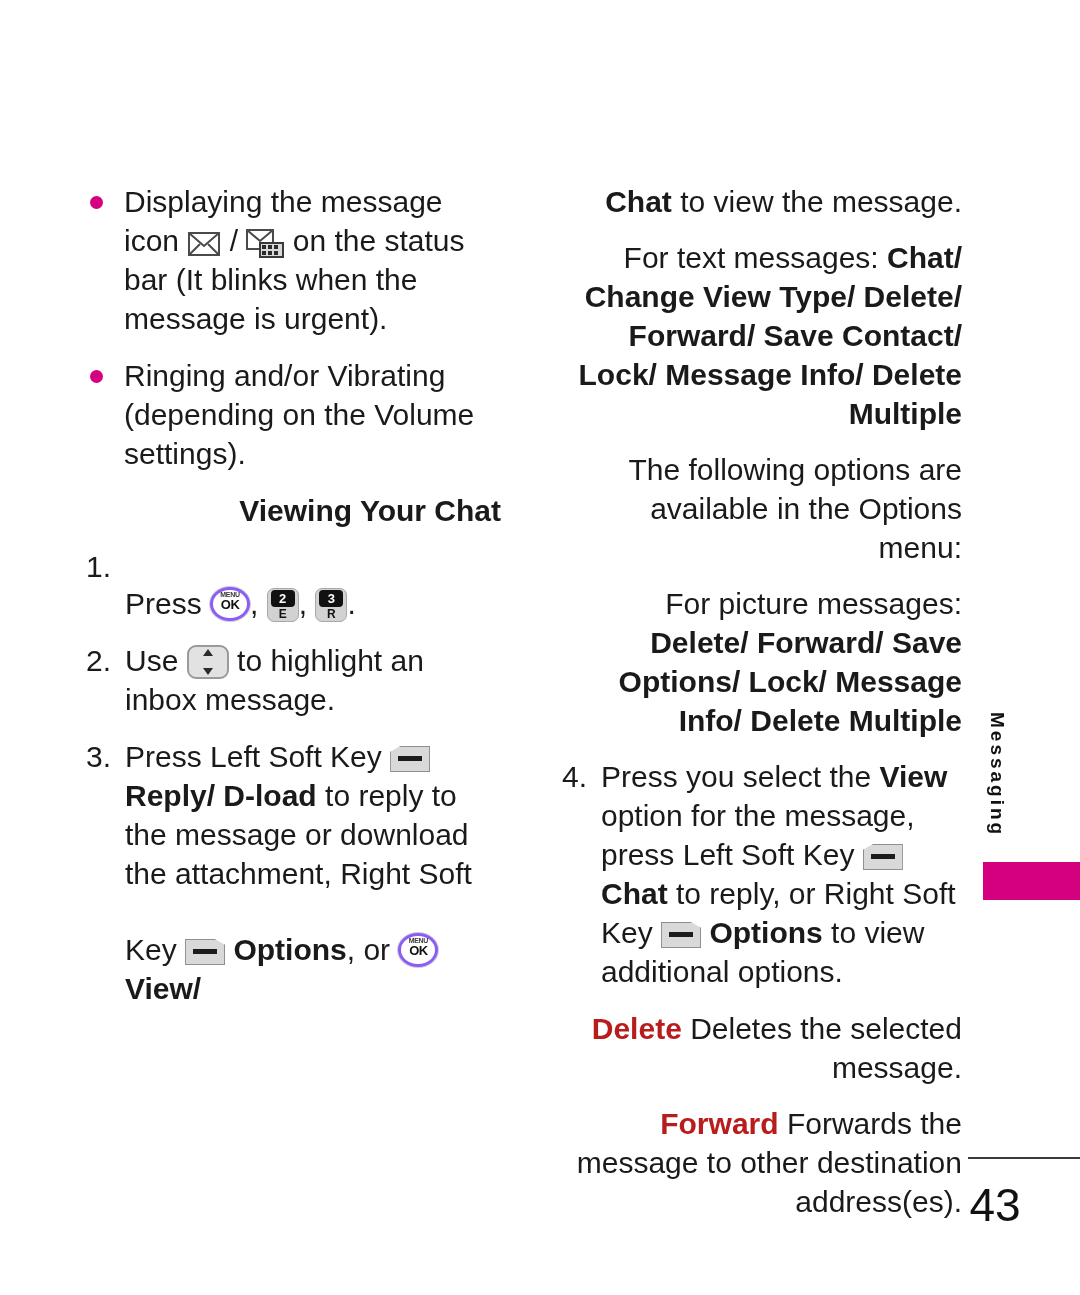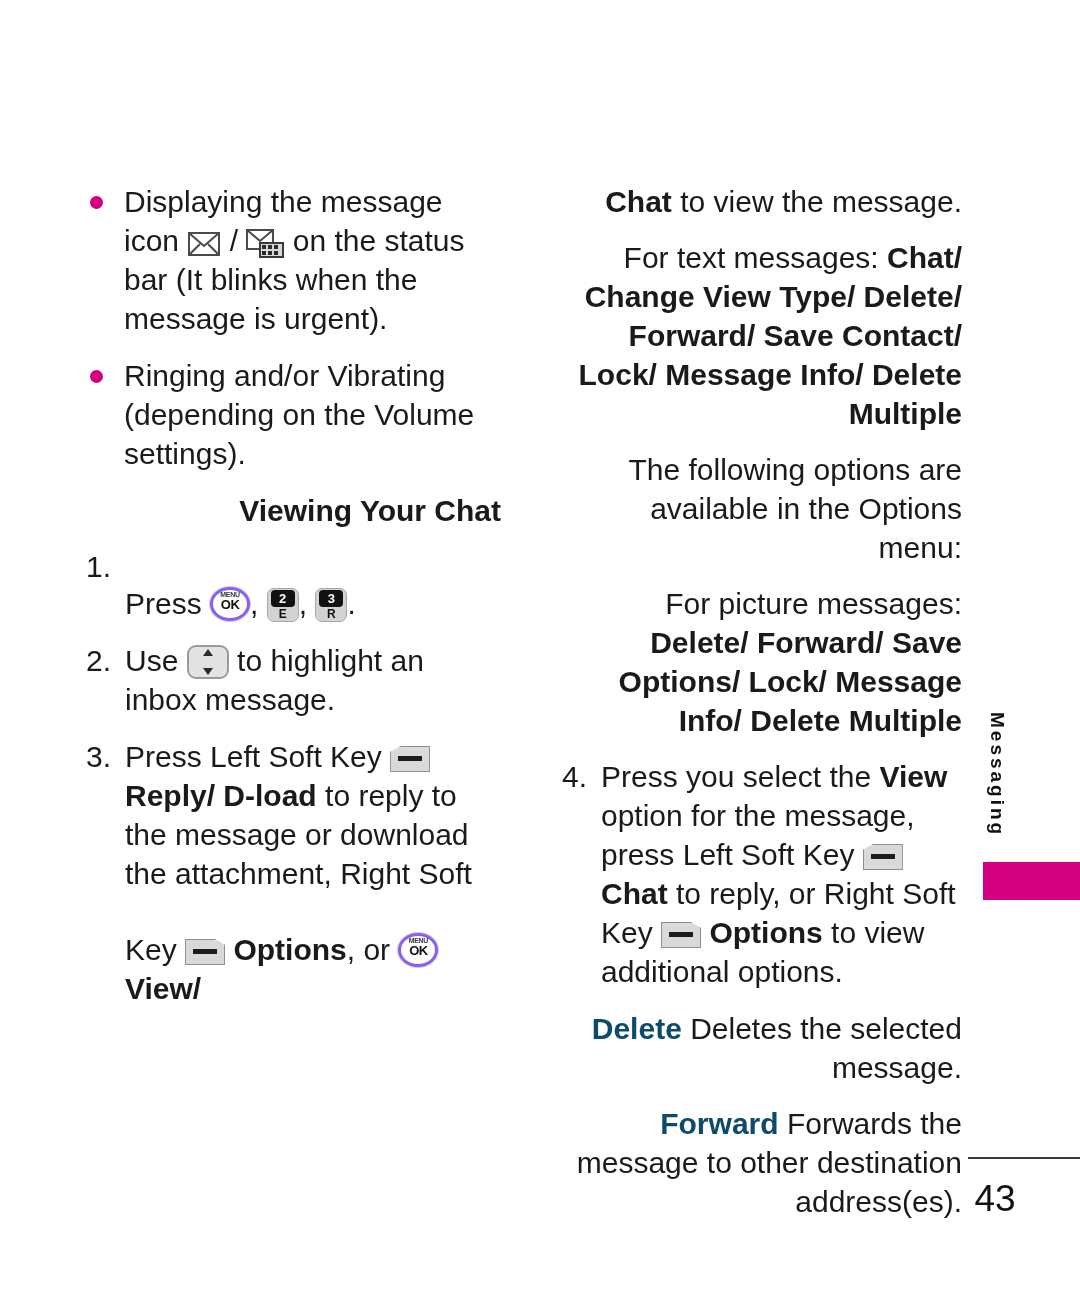--- a/index.html
+++ b/index.html
@@ -49,21 +49,21 @@
     position: relative;
     padding-left: 39px;
     margin-bottom: 18px;
   }
   .num-marker {
     position: absolute;
     left: 0;
     top: 0;
   }
   b, .bold { font-weight: bold; }
-  .magenta { color: #0c4a6e; font-weight: bold; }
+  .magenta { color: #b91c1c; font-weight: bold; }
 
   
   .icon {
     display: inline-block;
     vertical-align: -6px;
     position: relative;
   }
 
   
   .key-ok {
@@ -189,21 +189,21 @@
     width: 112px;
     height: 2px;
     background: #3a3a3a;
   }
   .page-number {
     position: absolute;
     left: 940px;
     top: 1178px;
     width: 110px;
     text-align: center;
-    font-size: 37px;
+    font-size: 46px;
     color: #111111;
   }
 </style>
 </head>
 <body>
 
 <div class="page">
 
   <div class="col col-left">
 

